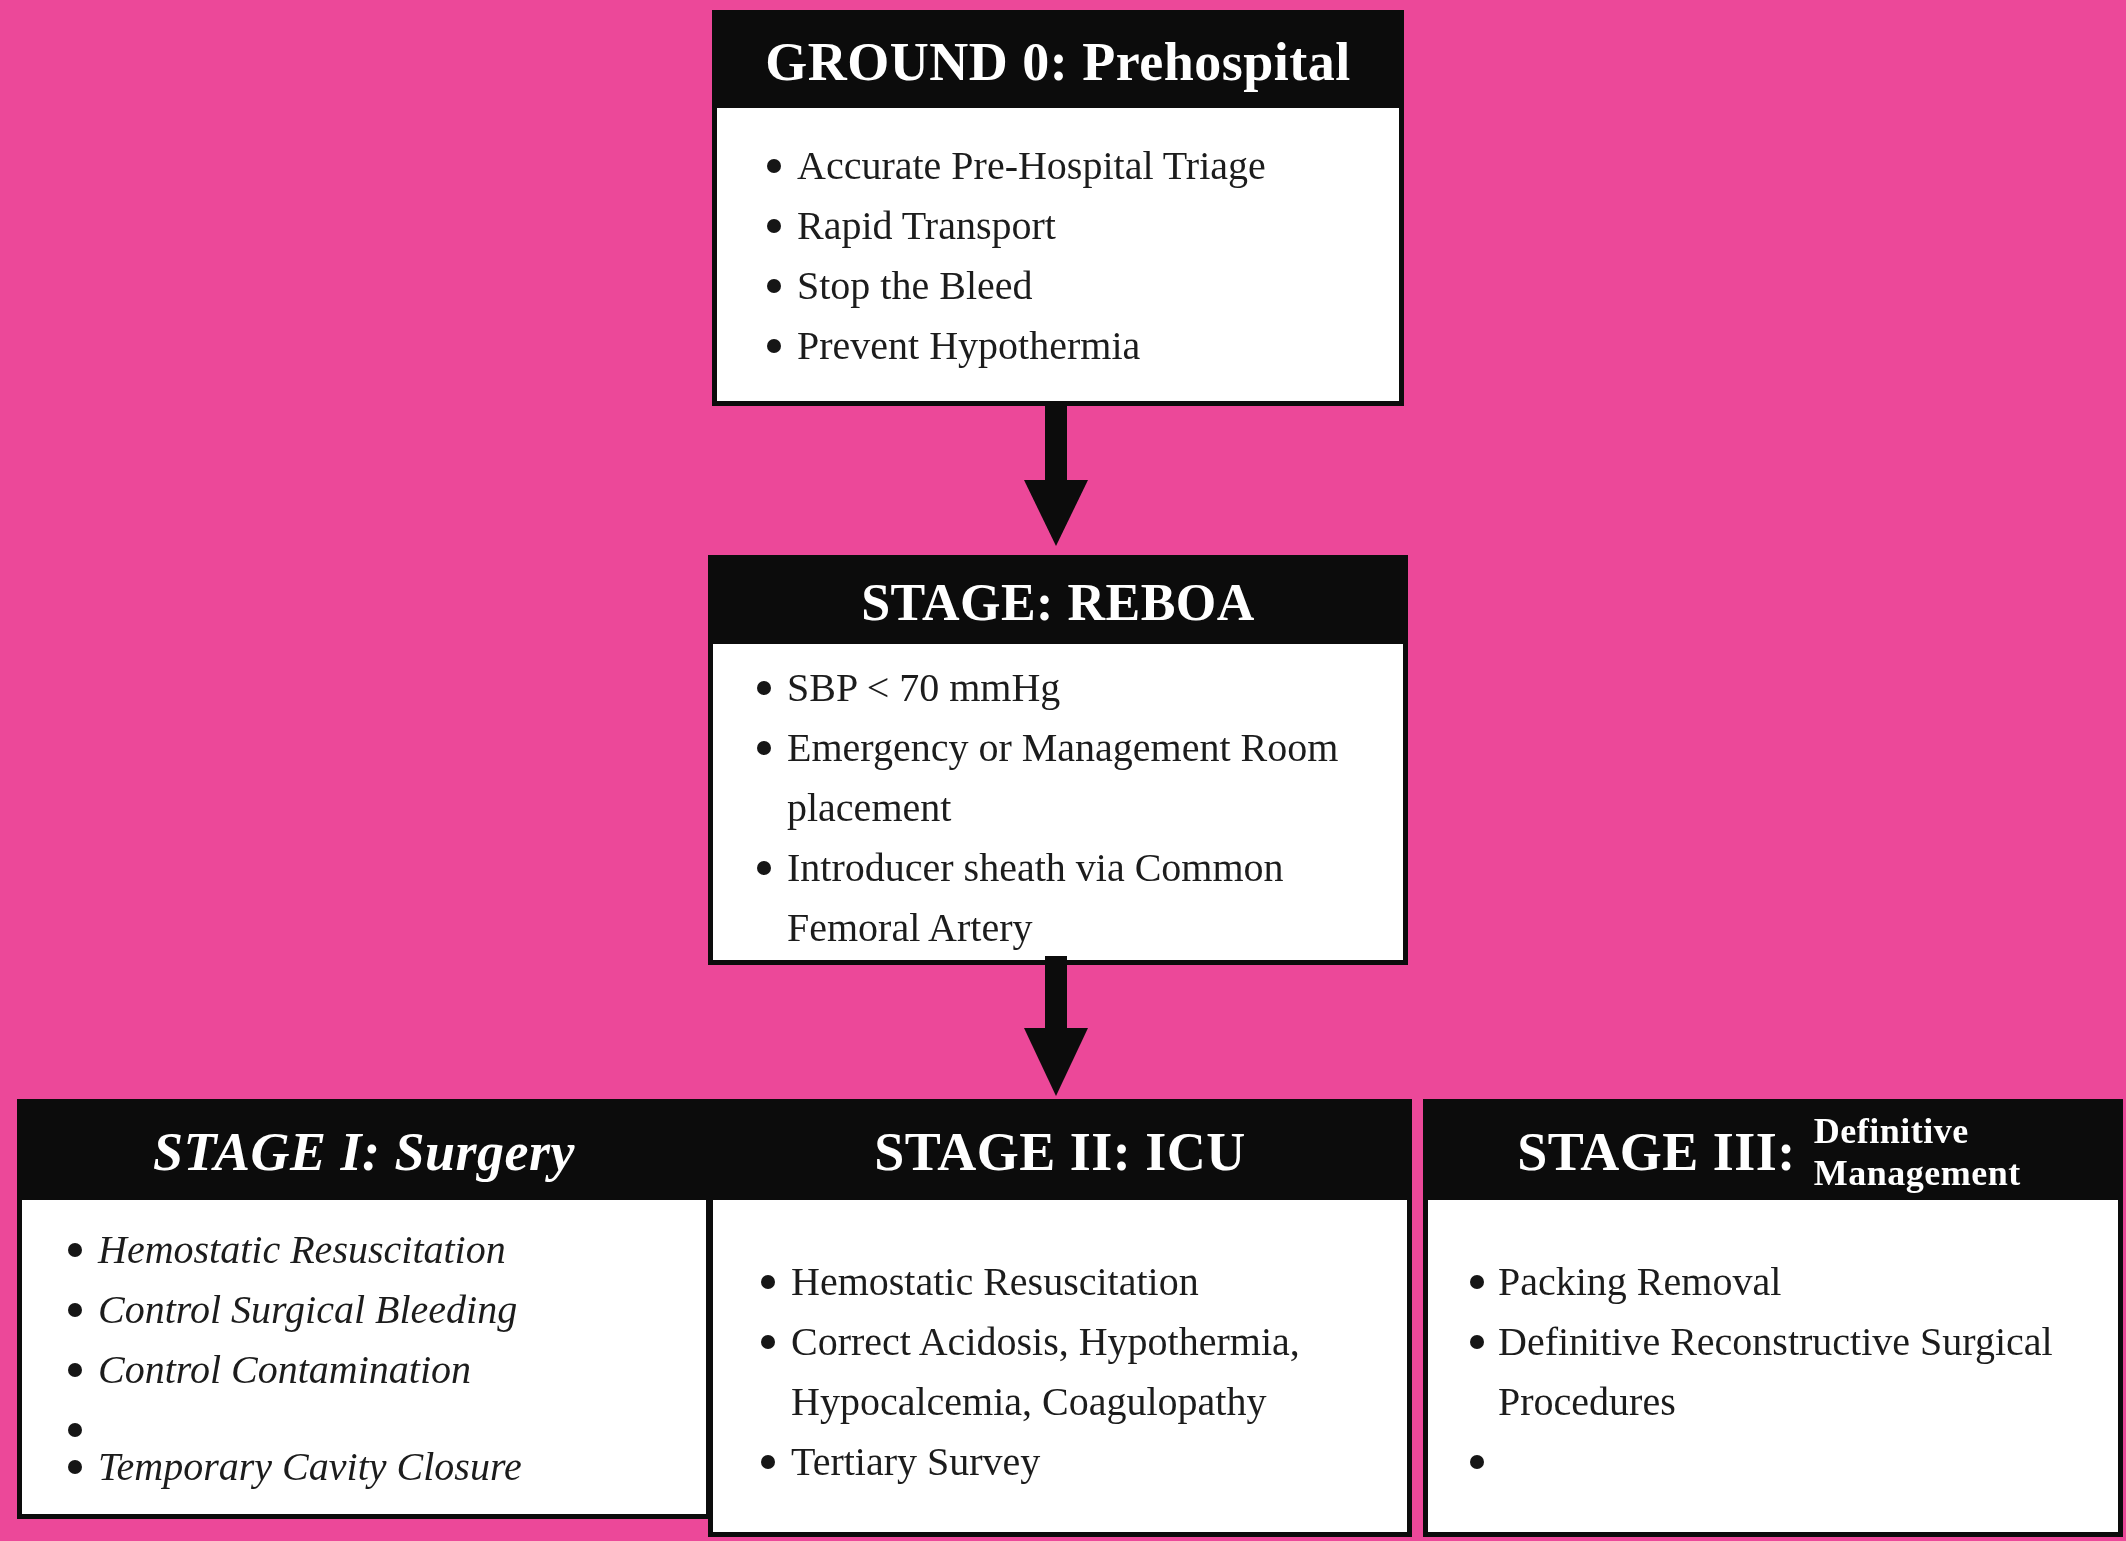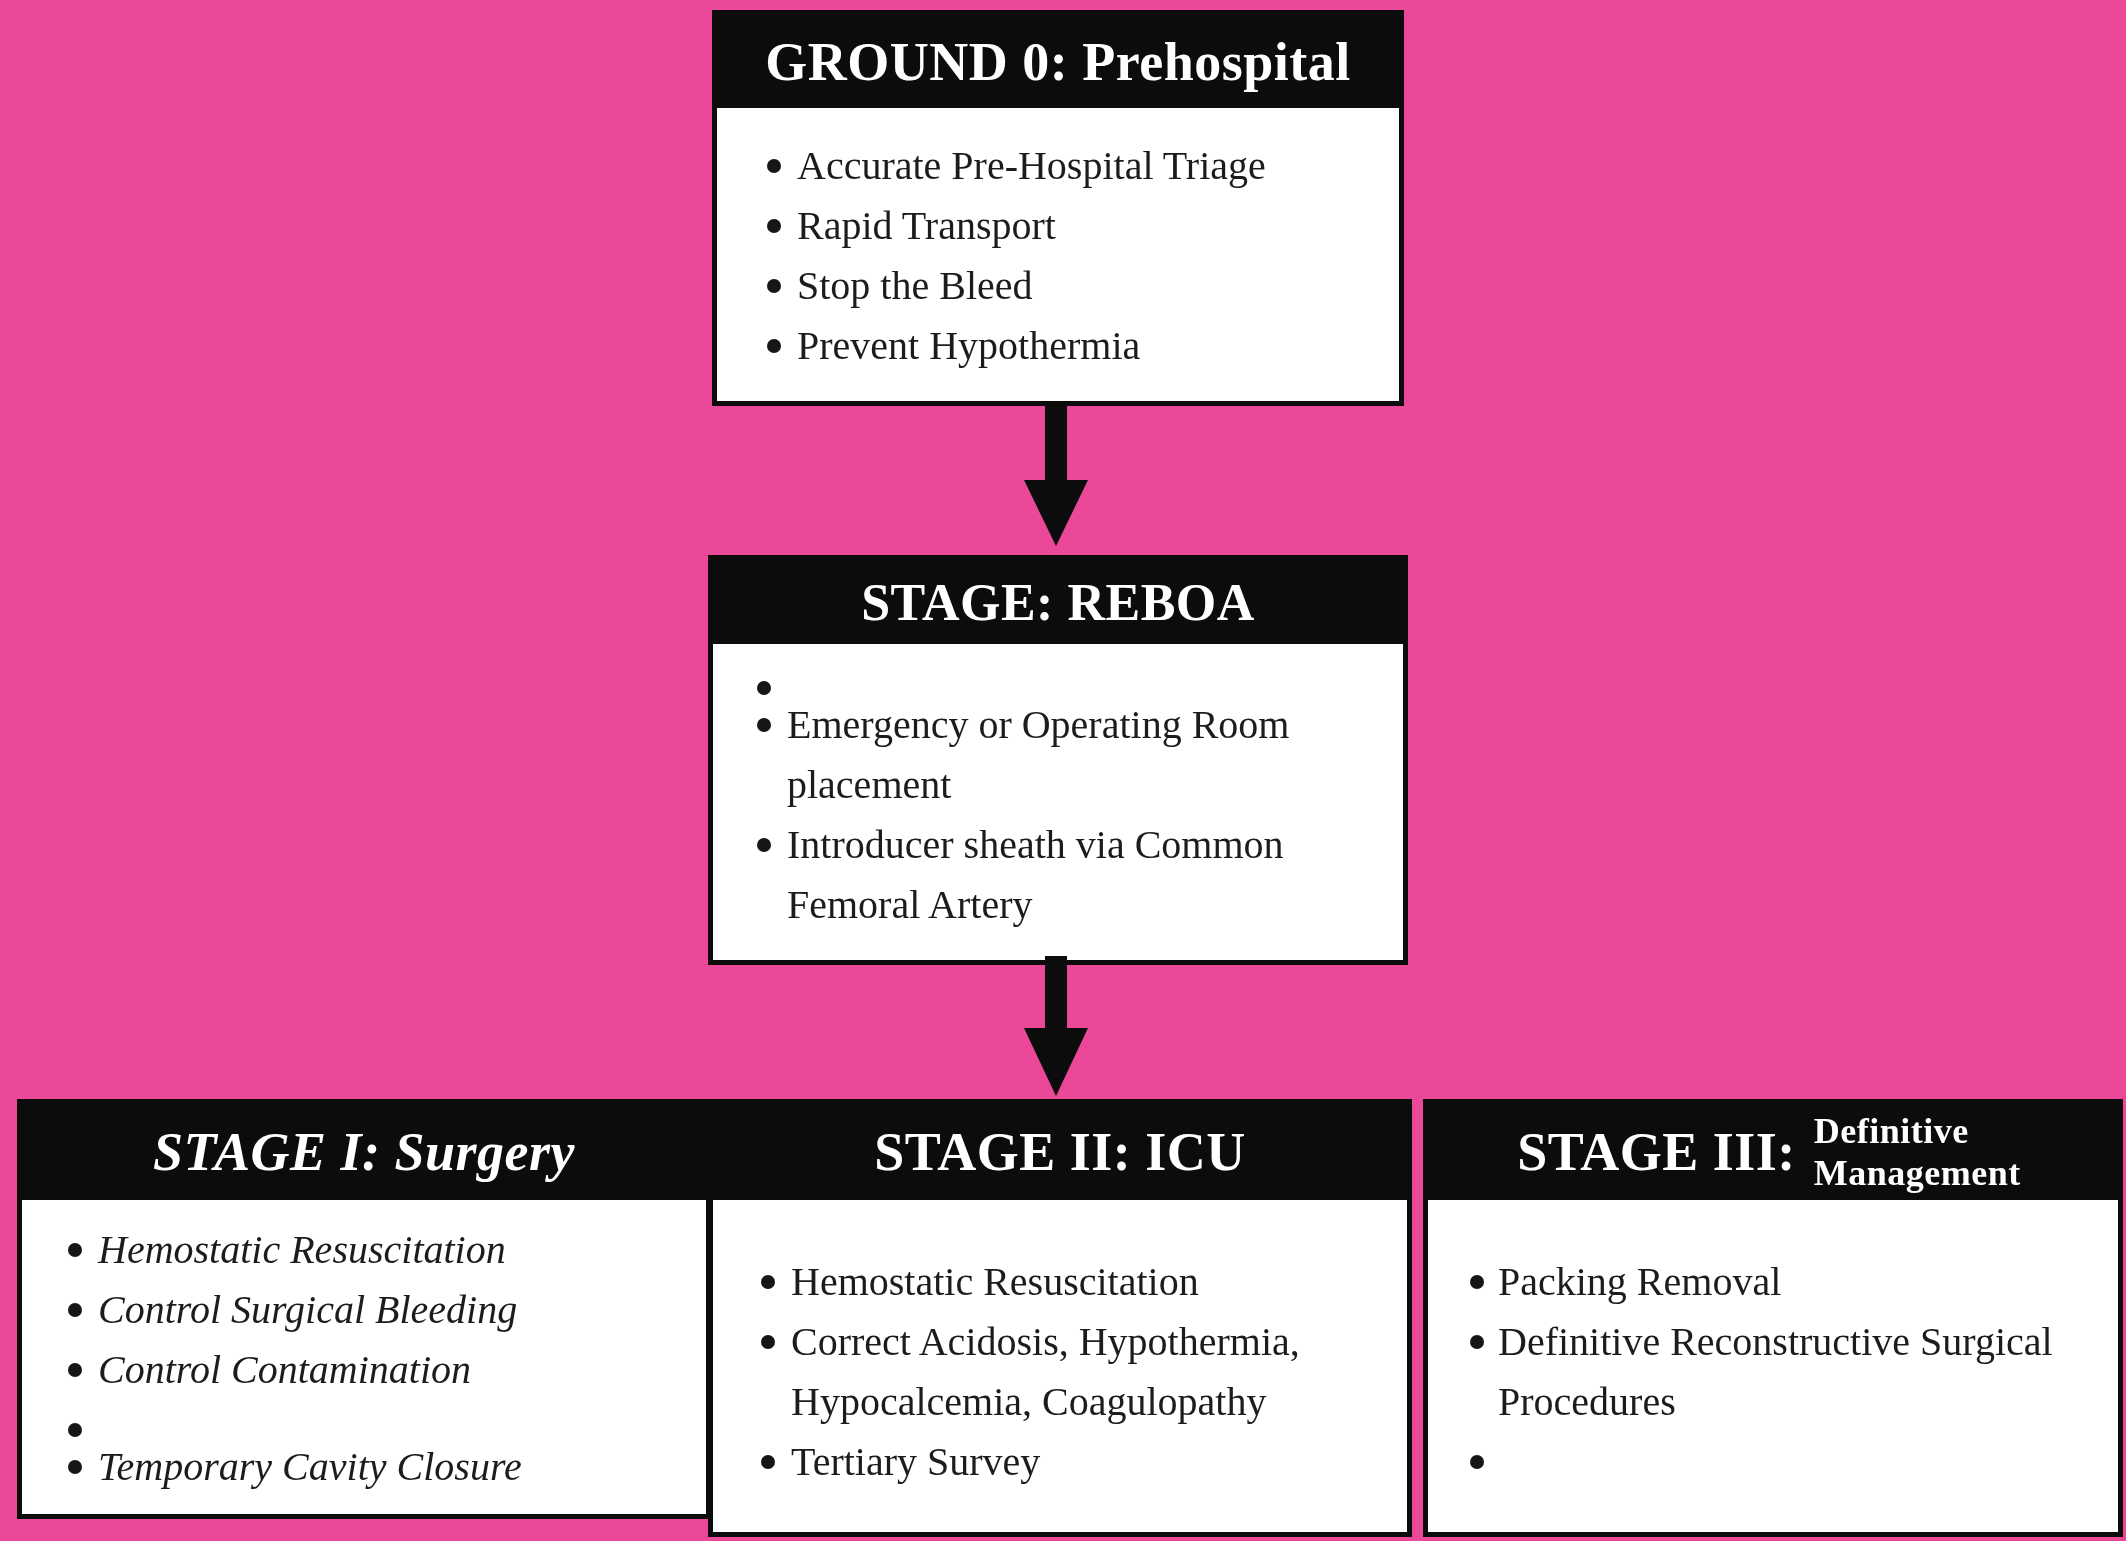--- a/index.html
+++ b/index.html
@@ -126,24 +126,25 @@
     <div class="head"></div>
   </div>
 
   <section class="fc-box" id="box-reboa">
     <header class="fc-header">
       <span>STAGE: REBOA</span>
     </header>
     <ul class="fc-list">
       <li>
           <span class="dot"></span>
-        </li>
-      <li>
-          <span class="dot"></span>
-          <span class="txt">Emergency or Operating Room placement</span>
+          <span class="txt">SBP &lt; 70 mmHg</span>
+        </li>
+      <li>
+          <span class="dot"></span>
+          <span class="txt">Emergency or Management Room placement</span>
         </li>
       <li>
           <span class="dot"></span>
           <span class="txt">Introducer sheath via Common Femoral Artery</span>
         </li>
     </ul>
   </section>
 
   <div class="arrow" id="arrow2">
     <div class="shaft"></div>

